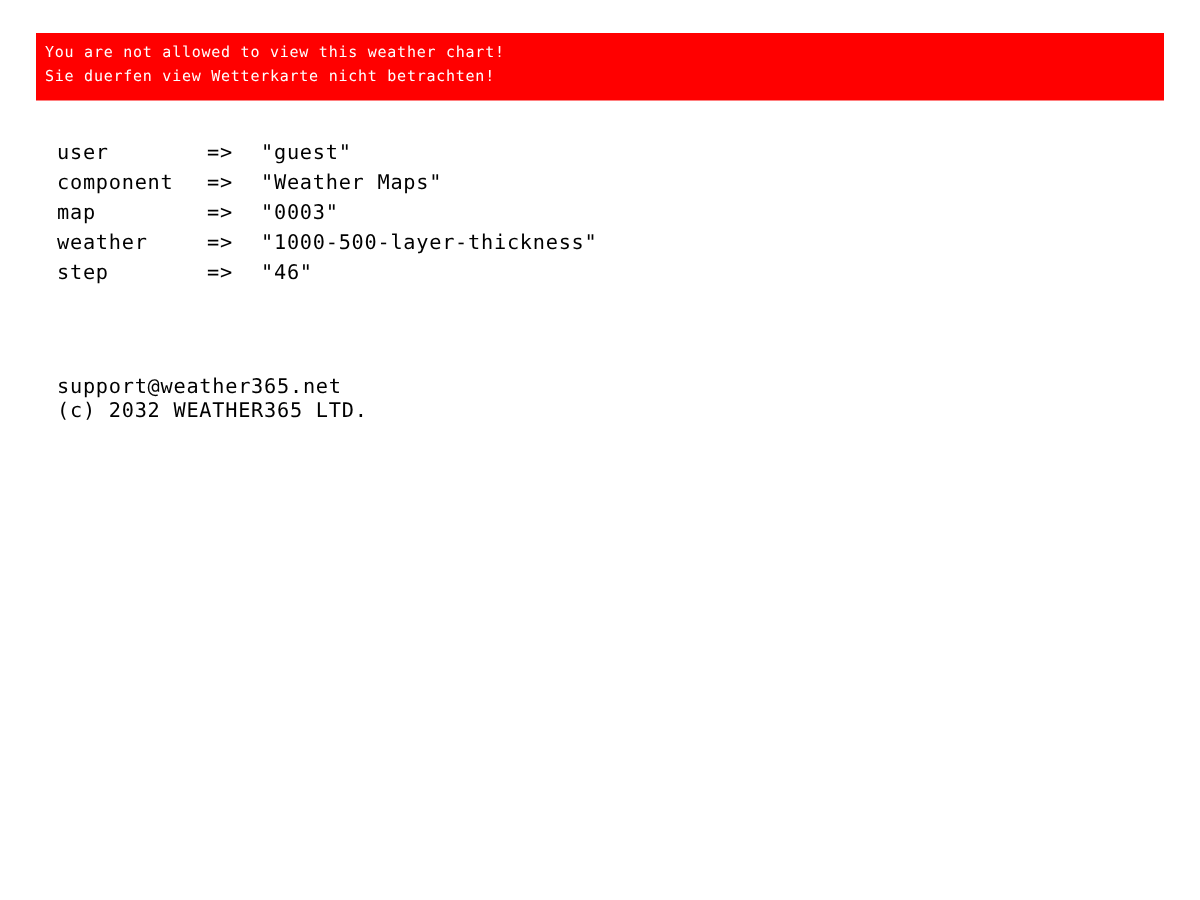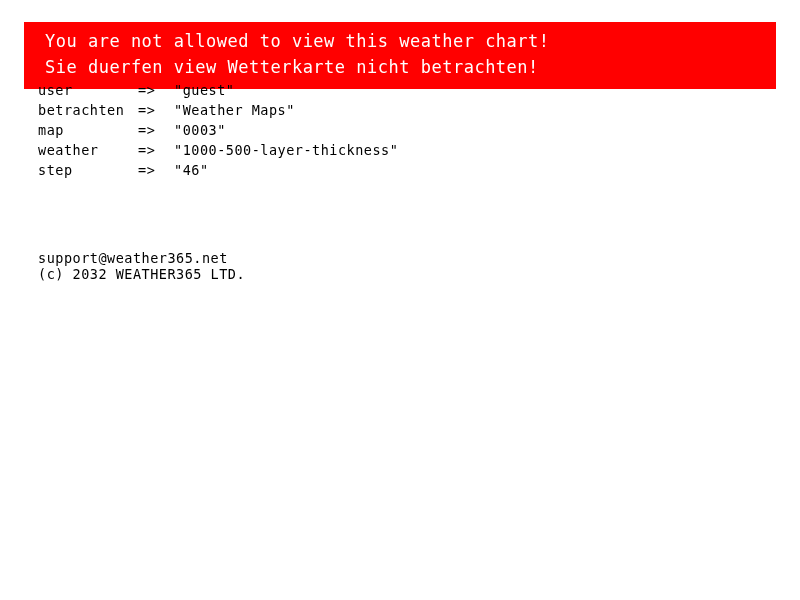--- a/index.html
+++ b/index.html
@@ -18,42 +18,42 @@
   .page {
     position: relative;
     width: 800px;
     height: 600px;
   }
   .banner {
     position: absolute;
     left: 24px;
     width: 752px;
     box-sizing: border-box;
-    padding: 6px 14px 8px 21px;
+    padding: 6px 14px 8px 6px;
     line-height: 1.55;
     letter-spacing: 0.5px;
-    font-size: 17px;
+    font-size: 10px;
   }
   .banner-error {
     top: 22px;
     background: #ff0000;
     color: #ffffff;
   }
   .banner-ok {
     top: 196px;
     background: #00ff00;
     color: #000000;
   }
   .banner div {
     white-space: pre;
   }
   .params {
     position: absolute;
     left: 38px;
-    top: 80px;
+    top: 92px;
     line-height: 20px;
     letter-spacing: 0.5px;
   }
   .params table {
     border-collapse: collapse;
   }
   .params td {
     padding: 0;
     white-space: pre;
     font-size: 13.5px;
@@ -96,21 +96,21 @@
 
   <div class="params">
     <table>
       <tbody>
           <tr>
         <td class="key">user</td>
         <td class="arrow">=&gt;</td>
         <td class="val">"guest"</td>
       </tr>
       <tr>
-        <td class="key">betrachten</td>
+        <td class="key">component</td>
         <td class="arrow">=&gt;</td>
         <td class="val">"Weather Maps"</td>
       </tr>
       <tr>
         <td class="key">map</td>
         <td class="arrow">=&gt;</td>
         <td class="val">"0003"</td>
       </tr>
       <tr>
         <td class="key">weather</td>

